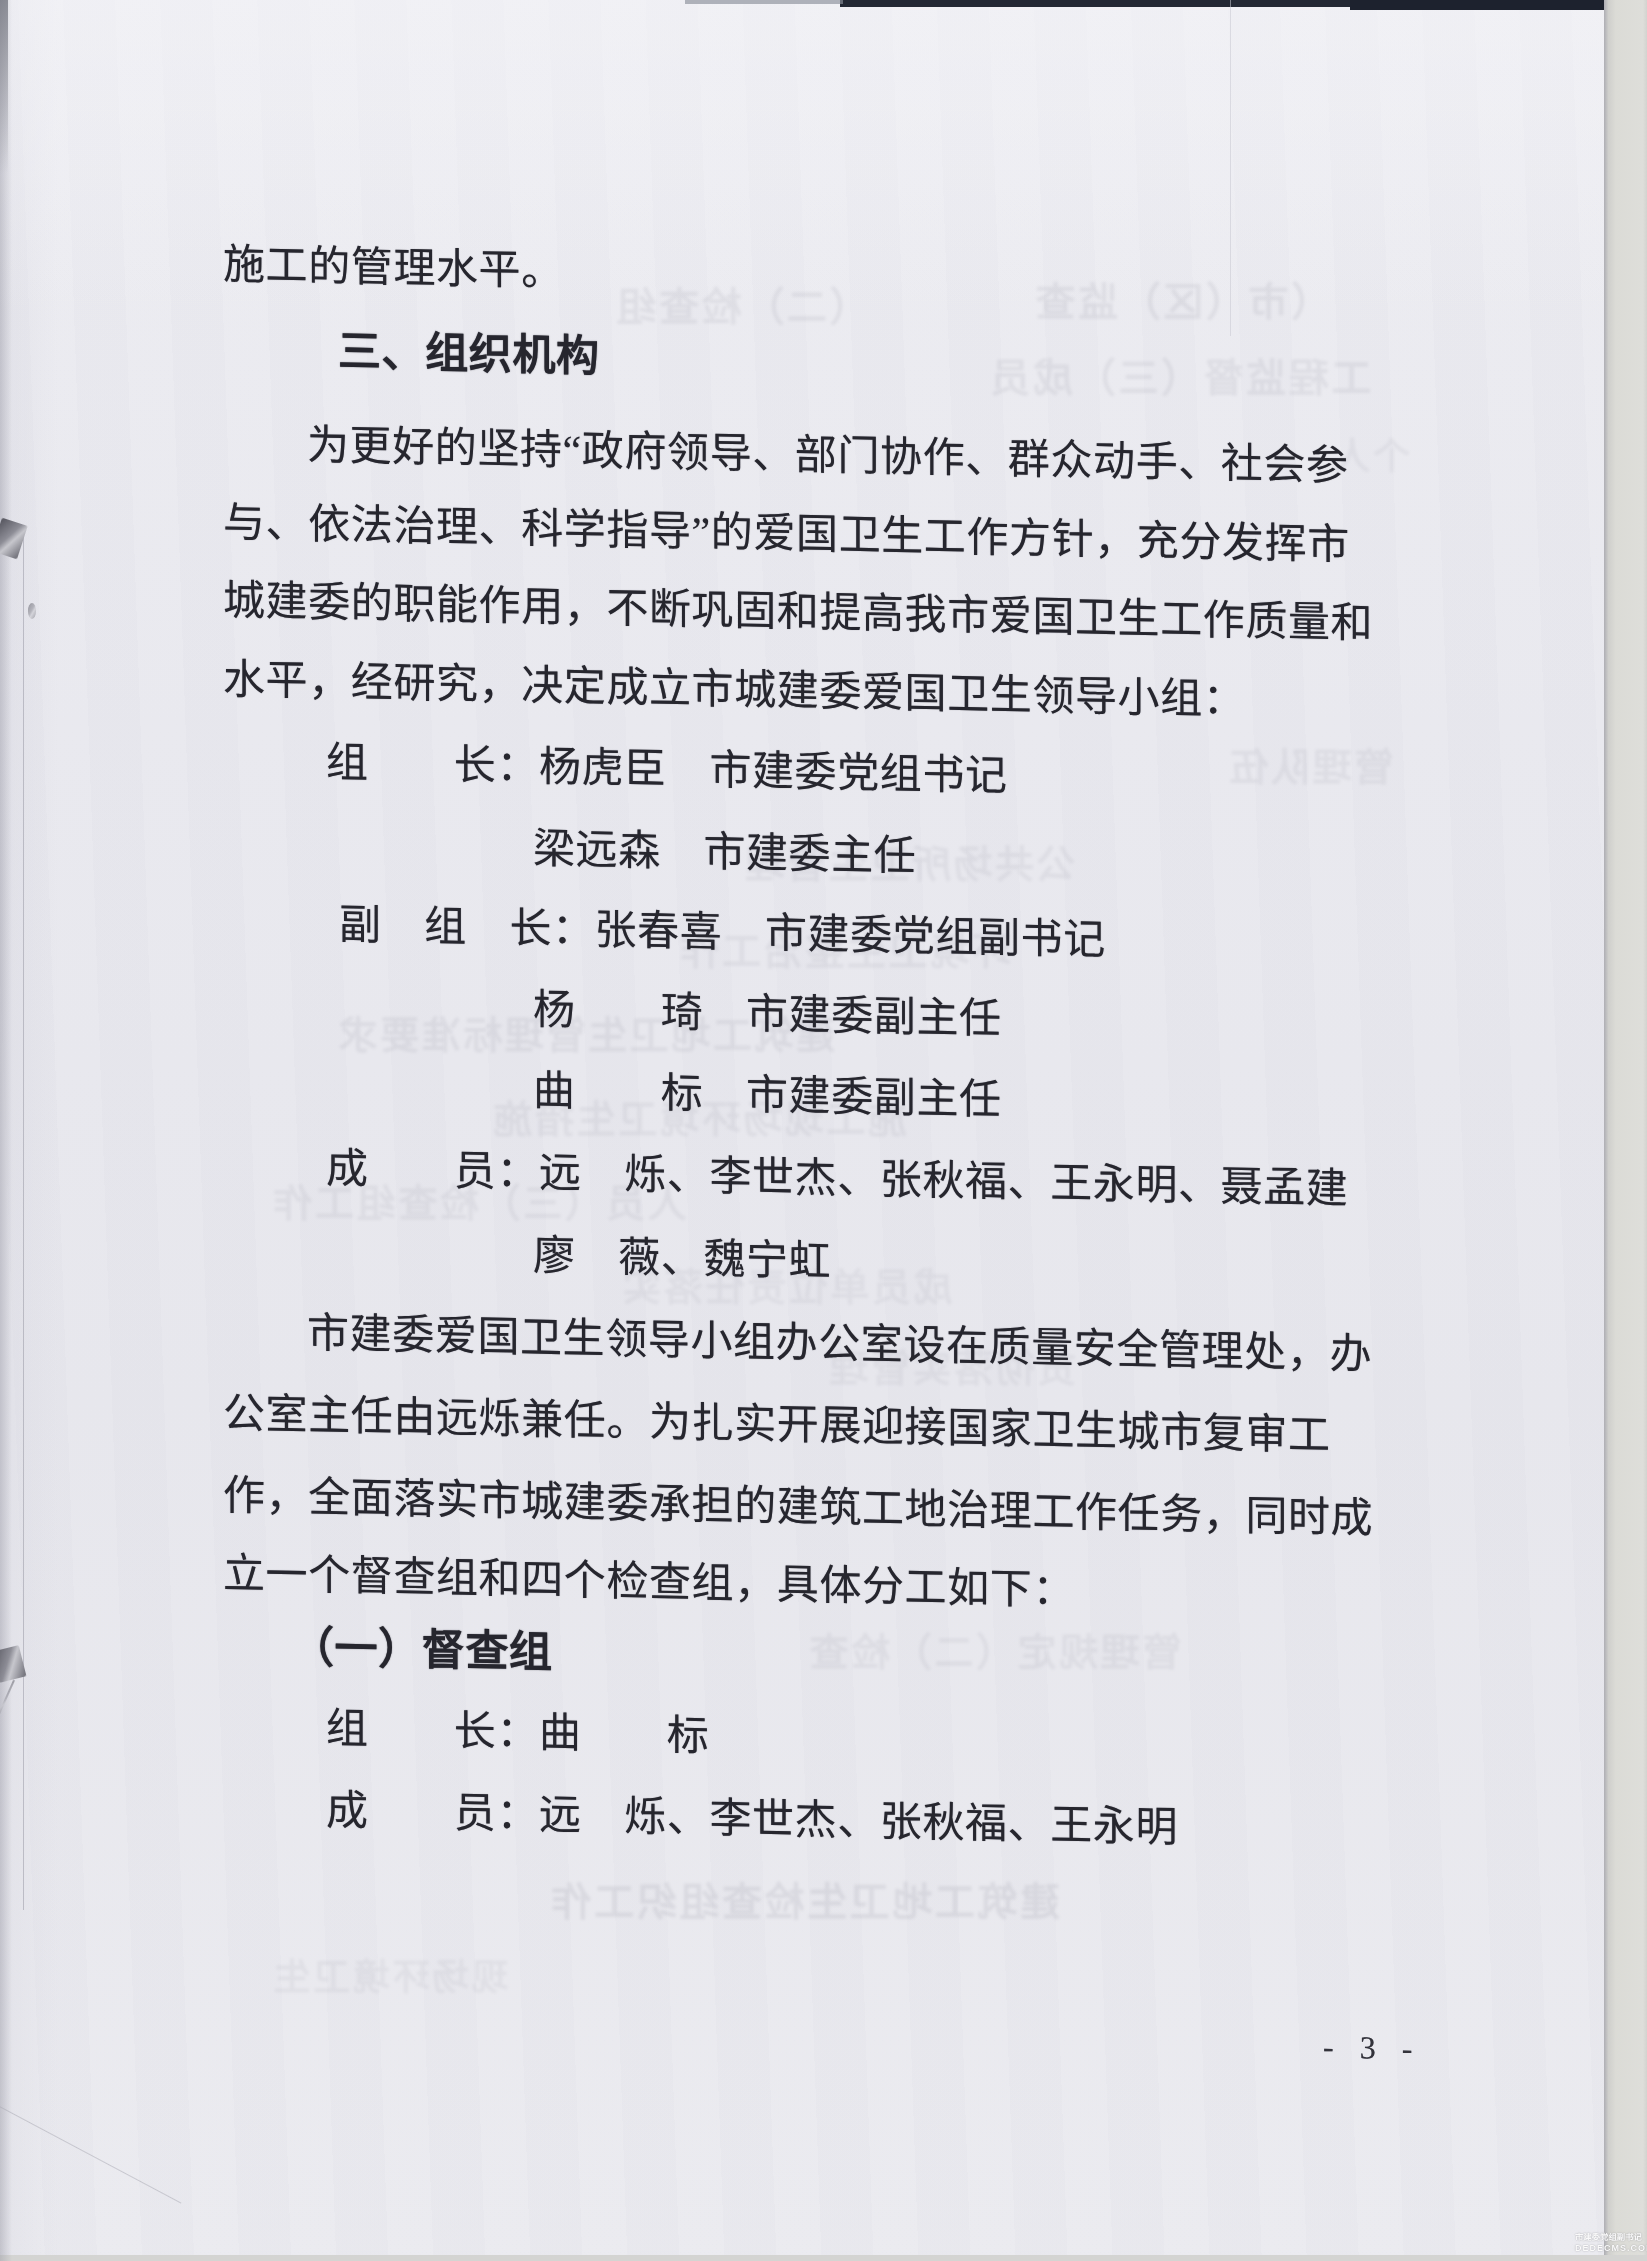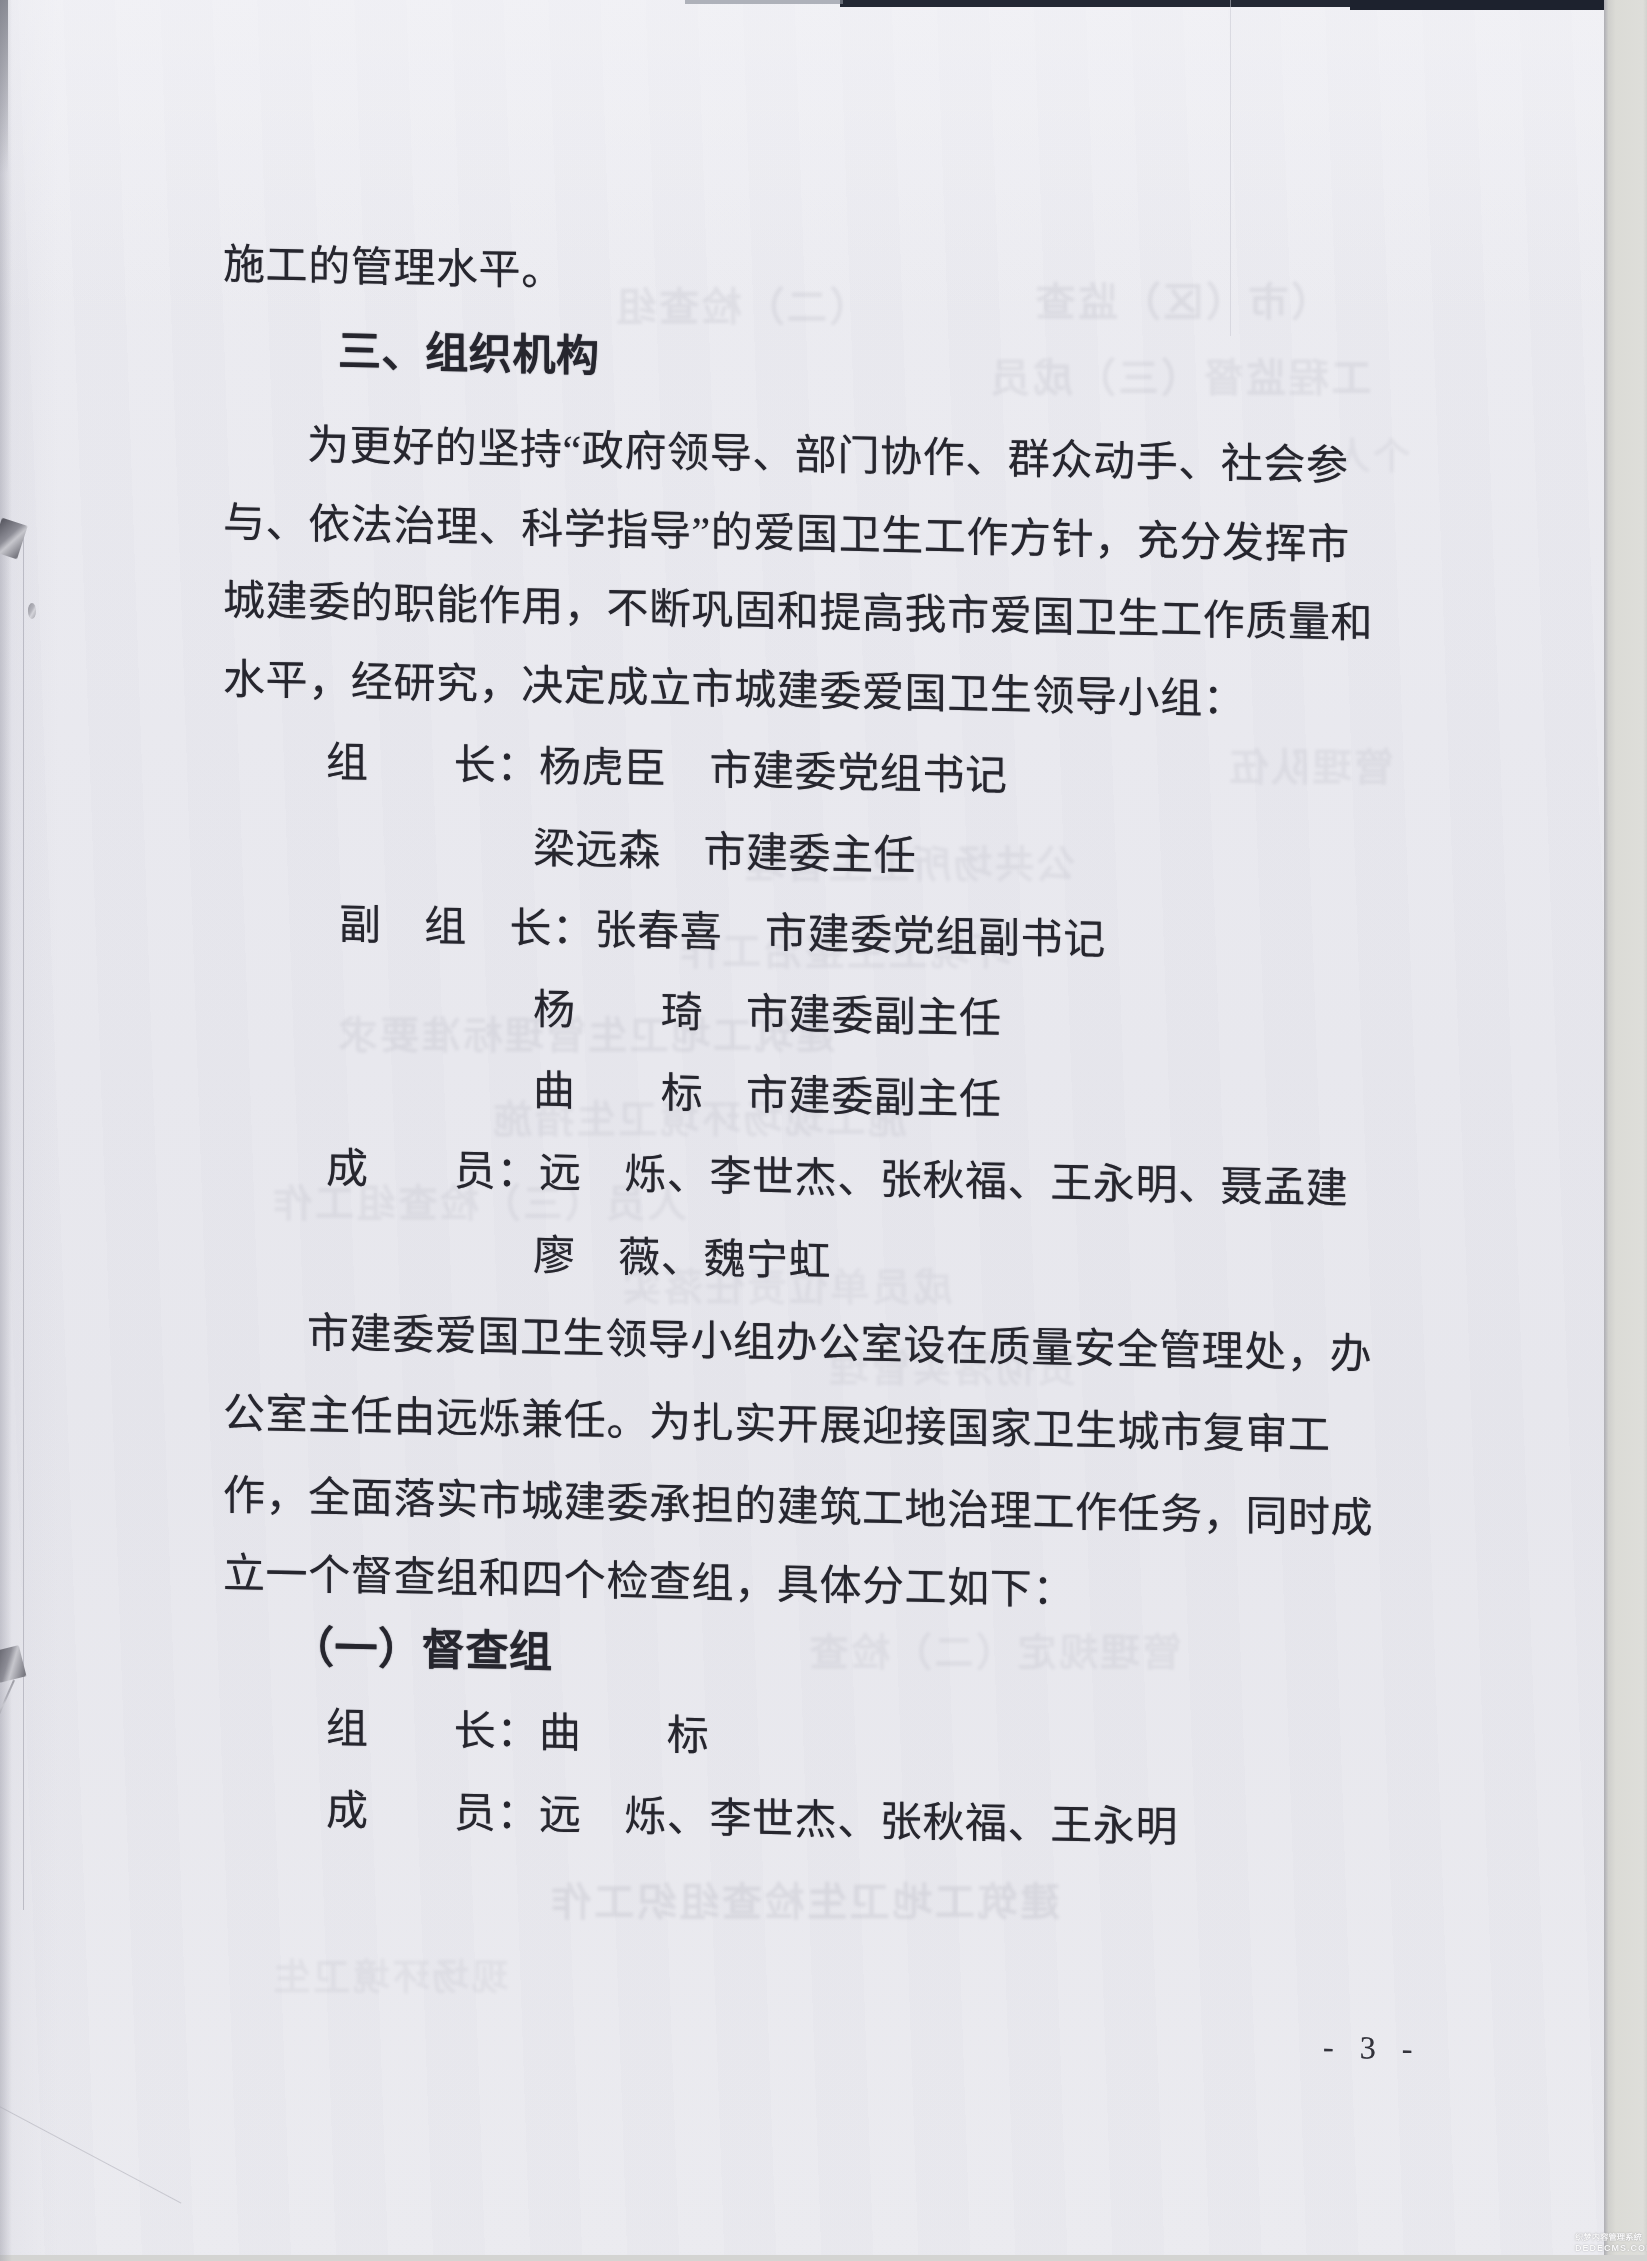--- a/index.html
+++ b/index.html
@@ -140,18 +140,18 @@
   <div class="corner-sliver"></div>
   <div class="crease-left"></div>
   <div class="crease-top"></div>
   <div class="crease-corner"></div>
   <div class="staple staple-1"></div>
   <div class="staple staple-1b"></div>
   <div class="staple staple-2"></div>
   <div class="staple staple-2b"></div>
 
   <div class="watermark">
-    <div class="wm-cn">织梦内容管理系统</div>
+    <div class="wm-cn">市建委党组副书记</div>
     <div class="wm-en">DEDECMS.COM</div>
   </div>
 
 </div>
 
 
 </body></html>

